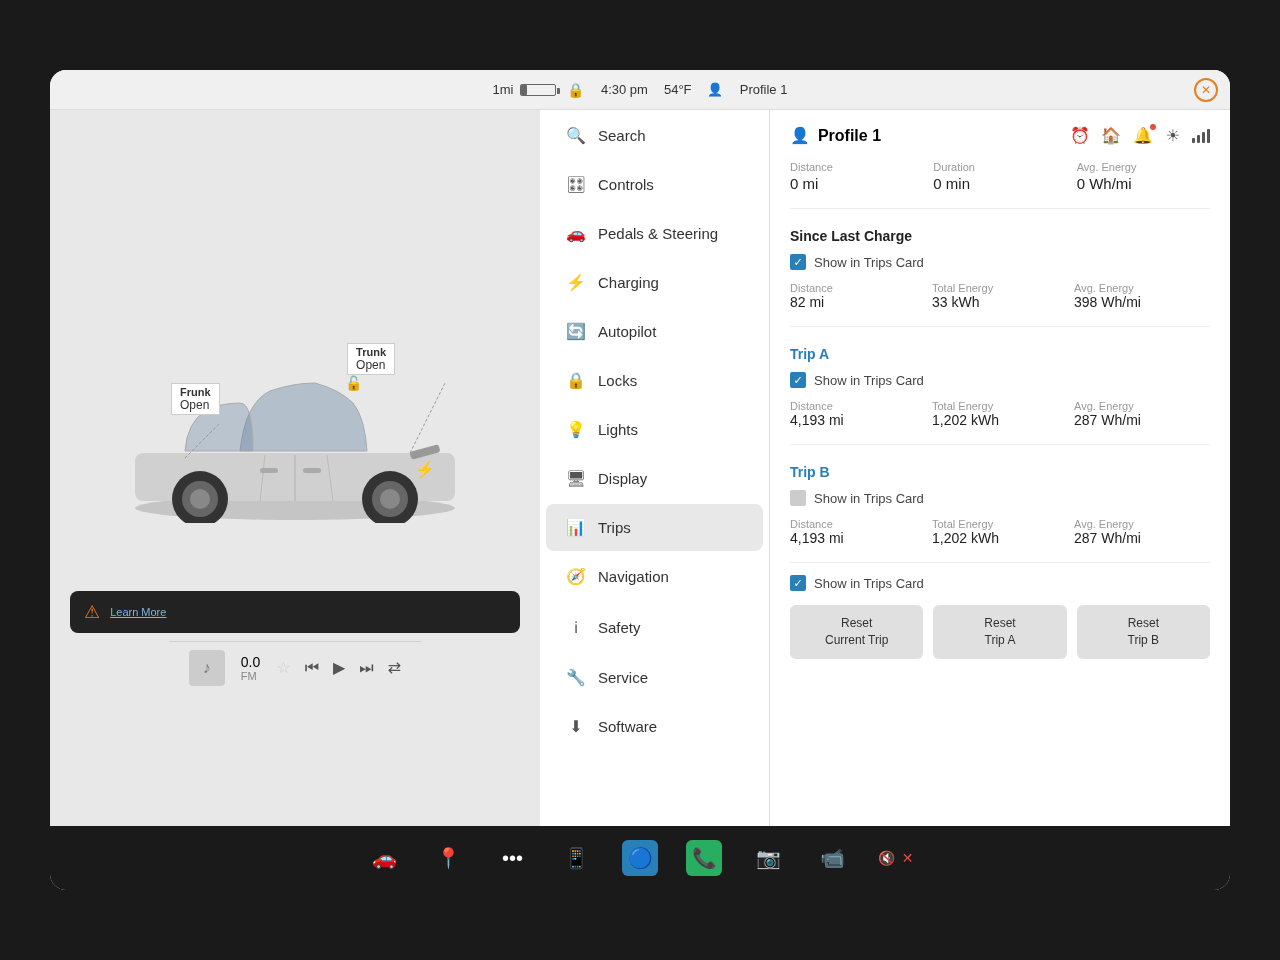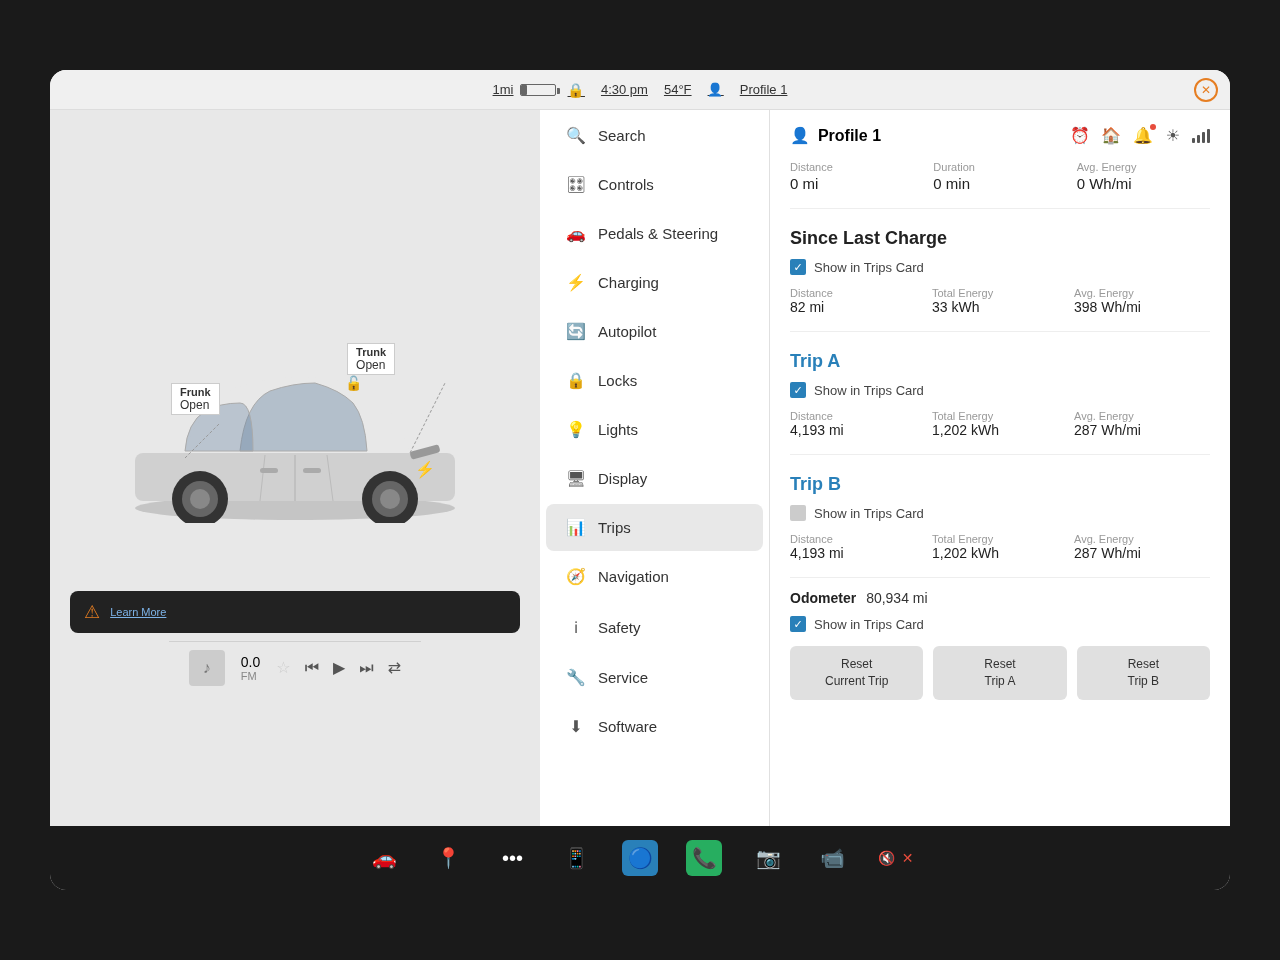--- a/index.html
+++ b/index.html
@@ -29,21 +29,20 @@
       height: 40px;
       display: flex;
       align-items: center;
       justify-content: center;
       gap: 12px;
       font-size: 13px;
       color: #333;
       border-bottom: 1px solid #ddd;
       padding: 0 20px;
       flex-shrink: 0;
-      text-decoration: underline;
     }
     .status-bar .range {
       display: flex;
       align-items: center;
       gap: 6px;
     }
     .battery-bar {
       width: 36px;
       height: 12px;
       border: 1.5px solid #666;
@@ -235,21 +234,21 @@
     .stats-row {
       display: grid;
       grid-template-columns: 1fr 1fr 1fr;
       gap: 10px;
       margin-bottom: 16px;
     }
     .stat-item { }
     .stat-label { font-size: 11px; color: #999; margin-bottom: 2px; }
     .stat-value { font-size: 15px; font-weight: 500; color: #222; }
     .section-title {
-      font-size: 18px;
+      font-size: 14px;
       font-weight: 600;
       color: #222;
       margin-bottom: 10px;
       margin-top: 19px;
     }
     .section-title.blue { color: #2980b9; }
     .checkbox-row {
       display: flex;
       align-items: center;
       gap: 8px;
@@ -600,24 +599,20 @@
           <div class="trip-stat-value">1,202 kWh</div>
         </div>
         <div class="trip-stat-item">
           <div class="trip-stat-label">Avg. Energy</div>
           <div class="trip-stat-value">287 Wh/mi</div>
         </div>
       </div>
 
       <div class="divider"></div>
 
-      <div class="odometer-row">
-        <span class="odometer-label">Odometer</span>
-        <span class="odometer-value">80,934 mi</span>
-      </div>
       <div class="checkbox-row">
         <div class="cb">✓</div>
         <span class="cb-label">Show in Trips Card</span>
       </div>
 
       <div class="reset-buttons">
         <button class="reset-btn">Reset<br>Current Trip</button>
         <button class="reset-btn">Reset<br>Trip A</button>
         <button class="reset-btn">Reset<br>Trip B</button>
       </div>

